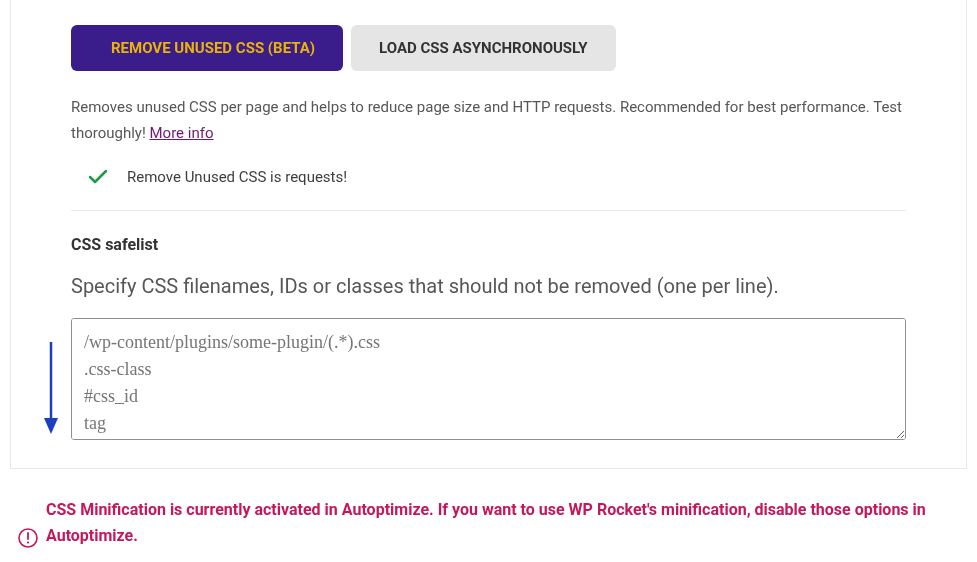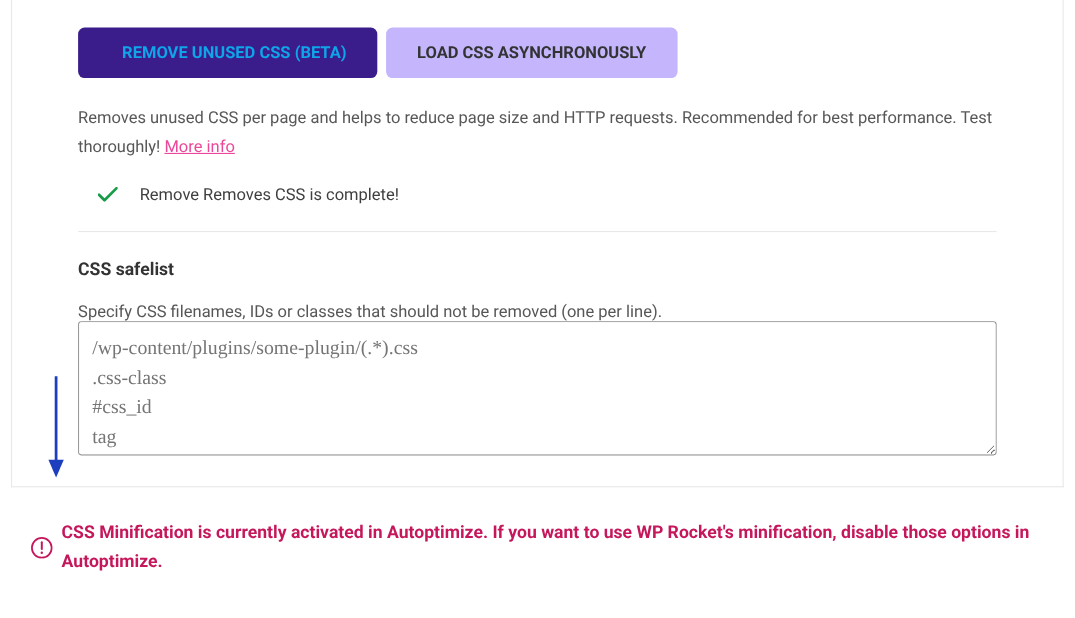--- a/index.html
+++ b/index.html
@@ -34,35 +34,35 @@
       padding: 14px 28px;
       border: none;
       border-radius: 6px;
       font-size: 15px;
       font-weight: 700;
       cursor: pointer;
       font-family: inherit;
     }
     .tab-active {
       background: #3a1c8a;
-      color: #0ea5e9;
+      color: #eab308;
       padding-left: 40px;
     }
     .tab-inactive {
-      background: #c4b5fd;
+      background: #e5e5e5;
       color: #333;
     }
     .description {
       color: #575757;
       font-size: 15px;
       line-height: 1.7;
       margin-bottom: 6px;
     }
     .more-link {
-      color: #ec4899;
+      color: #701a75;
       text-decoration: underline;
       cursor: pointer;
     }
     .status-row {
       display: flex;
       align-items: center;
       gap: 20px;
       padding: 16px 0 24px 18px;
       border-bottom: 1px solid #e8e8e8;
       margin-bottom: 24px;
@@ -74,21 +74,22 @@
       flex-shrink: 0;
     }
     .safelist-heading {
       font-size: 16px;
       font-weight: 700;
       color: #333;
       margin-bottom: 20px;
     }
     .safelist-desc {
       color: #575757;
-      font-size: 15px;
+      font-size: 20px;
+      margin-bottom: 20px;
     }
     .safelist-textarea {
       width: 100%;
       height: 122px;
       border: 1px solid #8f8f8f;
       border-radius: 3px;
       padding: 10px 12px;
       font-family: Georgia, "Times New Roman", serif;
       font-size: 18px;
       line-height: 1.5;
@@ -96,23 +97,23 @@
       resize: both;
     }
     .arrow-annotation {
       position: absolute;
       left: 41px;
       top: 340px;
       pointer-events: none;
     }
     .warning-row {
       display: flex;
-      align-items: center;
+      align-items: flex-end;
       gap: 8px;
-      padding: 28px 10px 0 28px;
+      padding: 28px 10px 0 18px;
       color: #c5175b;
     }
     .warning-icon {
       flex-shrink: 0;
       margin-top: 2px;
     }
     .warning-text {
       font-size: 16px;
       font-weight: 700;
       line-height: 1.6;
@@ -130,21 +131,21 @@
   </div>
 
   <p class="description">
     <span>Removes unused CSS per page and helps to reduce page size and HTTP requests. Recommended for best performance. Test thoroughly! </span><a class="more-link">More info</a>
   </p>
 
   <div class="status-row">
     <svg class="checkmark" width="18" height="14" viewBox="0 0 18 14">
       <path d="M1 7 L6 12 L17 1" stroke="#1a9b4a" stroke-width="2.5" fill="none" stroke-linecap="round" stroke-linejoin="round"></path>
     </svg>
-    <span>Remove Removes CSS is complete!</span>
+    <span>Remove Unused CSS is requests!</span>
   </div>
 
   <h3 class="safelist-heading">CSS safelist</h3>
   <p class="safelist-desc">Specify CSS filenames, IDs or classes that should not be removed (one per line).</p>
   <textarea class="safelist-textarea" placeholder="/wp-content/plugins/some-plugin/(.*).css
 .css-class
 #css_id
 tag" style=""></textarea>
 </div>
 

